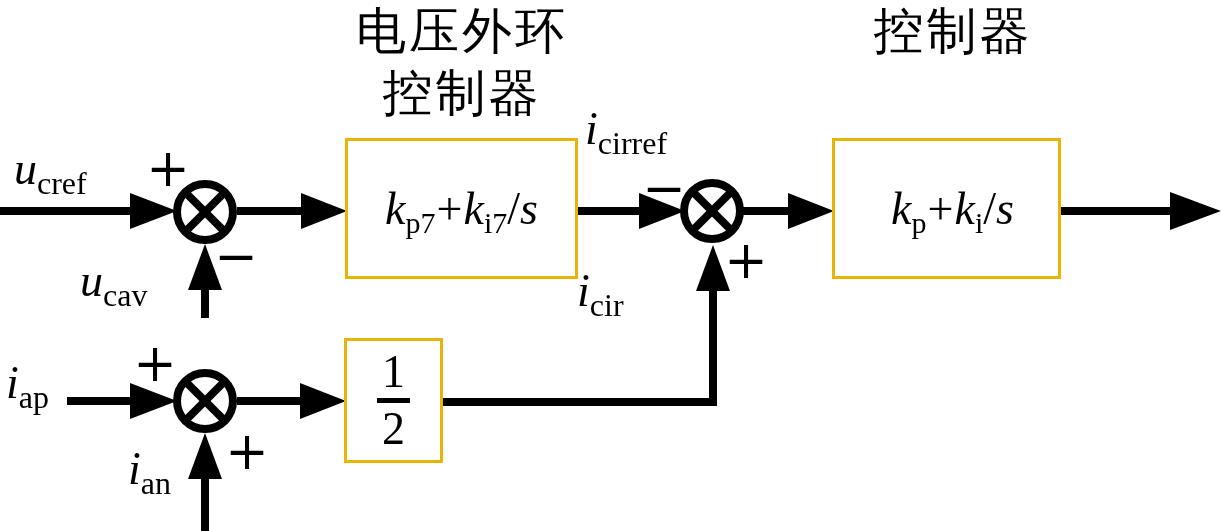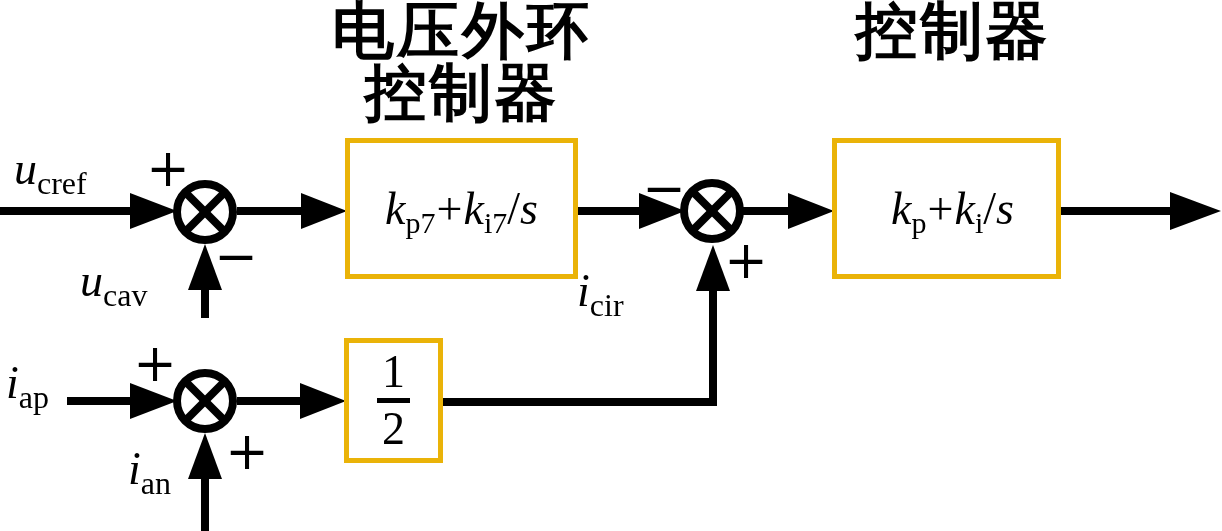--- a/index.html
+++ b/index.html
@@ -8,21 +8,21 @@
     width:1222px;height:531px;
     background:#ffffff;
     overflow:hidden;
     font-family:"Liberation Serif","DejaVu Serif",serif;
   }
   #wires{position:absolute;left:0;top:0;width:1222px;height:531px;}
 
   .block{
     position:absolute;
     box-sizing:border-box;
-    border:5px solid #eab308;
+    border:3px solid #eab308;
     background:#fff;
     display:flex;align-items:center;justify-content:center;
   }
   .block-expr{
     font-size:46px;
     white-space:nowrap;
     color:#000;
   }
   .it{font-style:italic;}
   .sub{
@@ -39,22 +39,22 @@
     font-size:46px;line-height:1.05;
   }
   .frac .num{display:block;padding:0 6px 2px 6px;}
   .frac .bar{display:block;height:5px;background:#000;margin:0 1px;}
   .frac .den{display:block;padding:2px 6px 0 6px;}
 
   .cjk-title{
     position:absolute;
     width:300px;
     text-align:center;
-    font-weight:bold;
-    font-size:62px;
+    font-weight:normal;
+    font-size:50px;
     line-height:62px;
     letter-spacing:3px;
     color:#000;
     font-family:"Liberation Serif","DejaVu Serif",serif;
     white-space:nowrap;
   }
 
   .sig{
     position:absolute;
     white-space:nowrap;
@@ -161,20 +161,23 @@
       <span class="den">2</span>
     </span>
   </div>
 
   <div class="sig" style="left:80px;top:258px;">
     <span class="base">u</span><span class="ssub">cav</span>
   </div>
   <div class="sig" style="left:14px;top:146px;">
     <span class="base">u</span><span class="ssub">cref</span>
   </div>
+  <div class="sig" style="left:585px;top:106px;">
+    <span class="base">i</span><span class="ssub">cirref</span>
+  </div>
   <div class="sig" style="left:577px;top:260px;margin-top:8px;">
     <span class="base">i</span><span class="ssub">cir</span>
   </div>
   <div class="sig" style="left:6px;top:360px;">
     <span class="base">i</span><span class="ssub">ap</span>
   </div>
   <div class="sig" style="left:128px;top:446px;">
     <span class="base">i</span><span class="ssub">an</span>
   </div>
 

